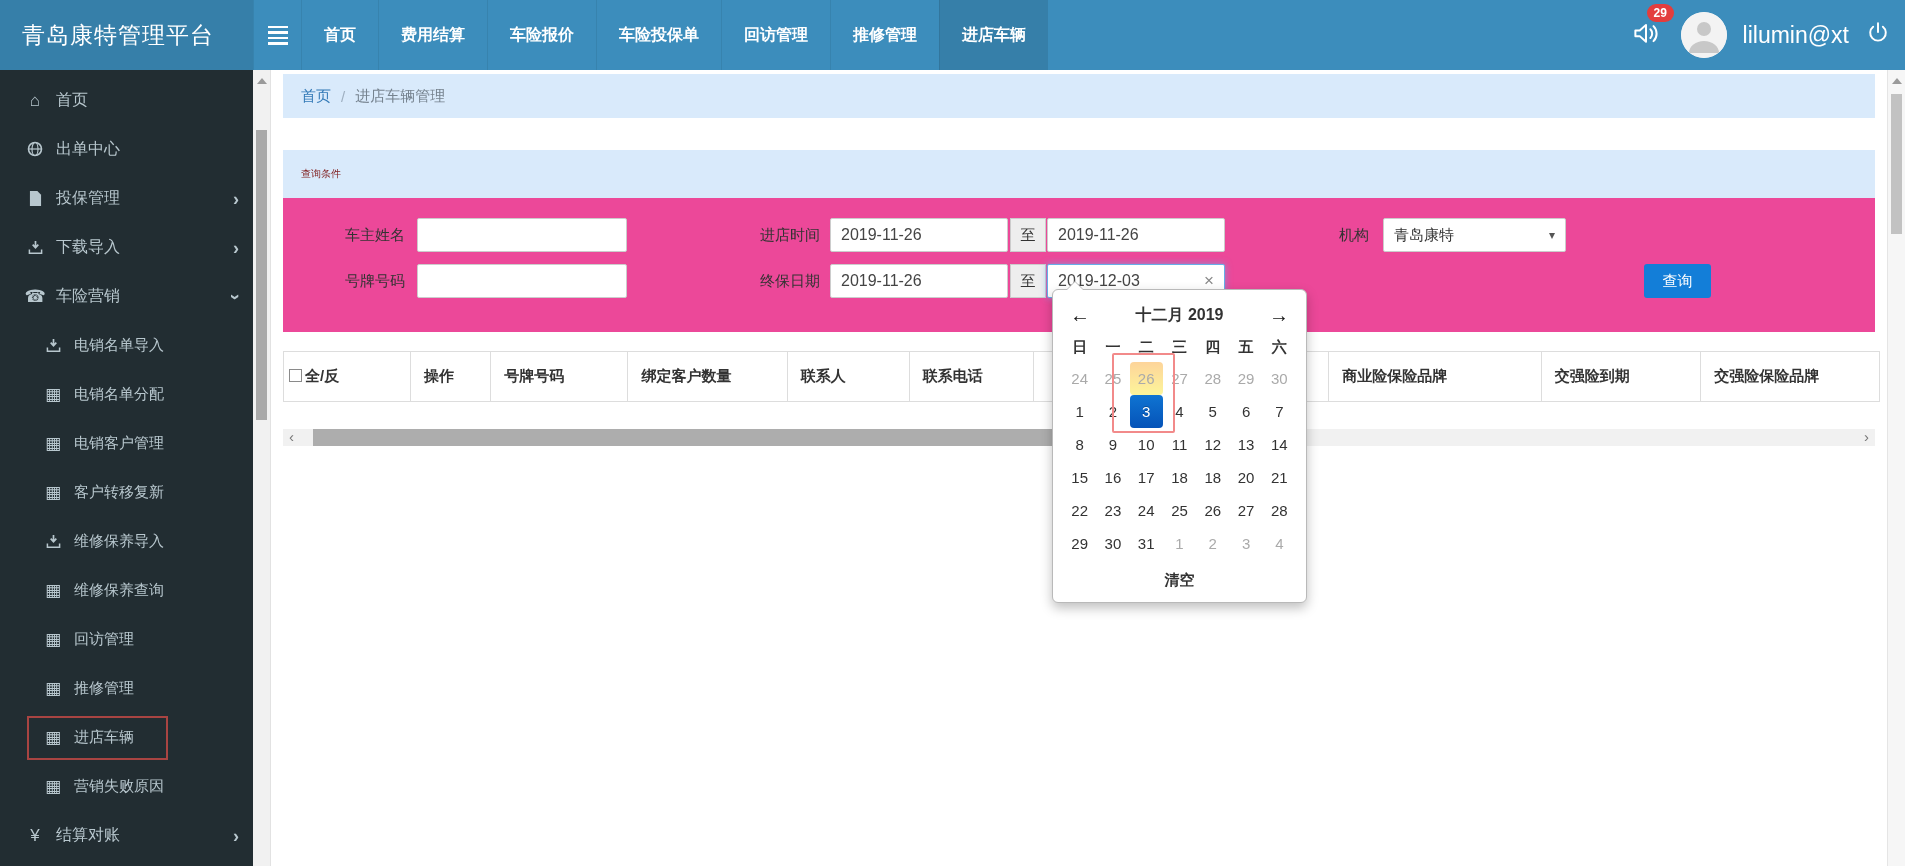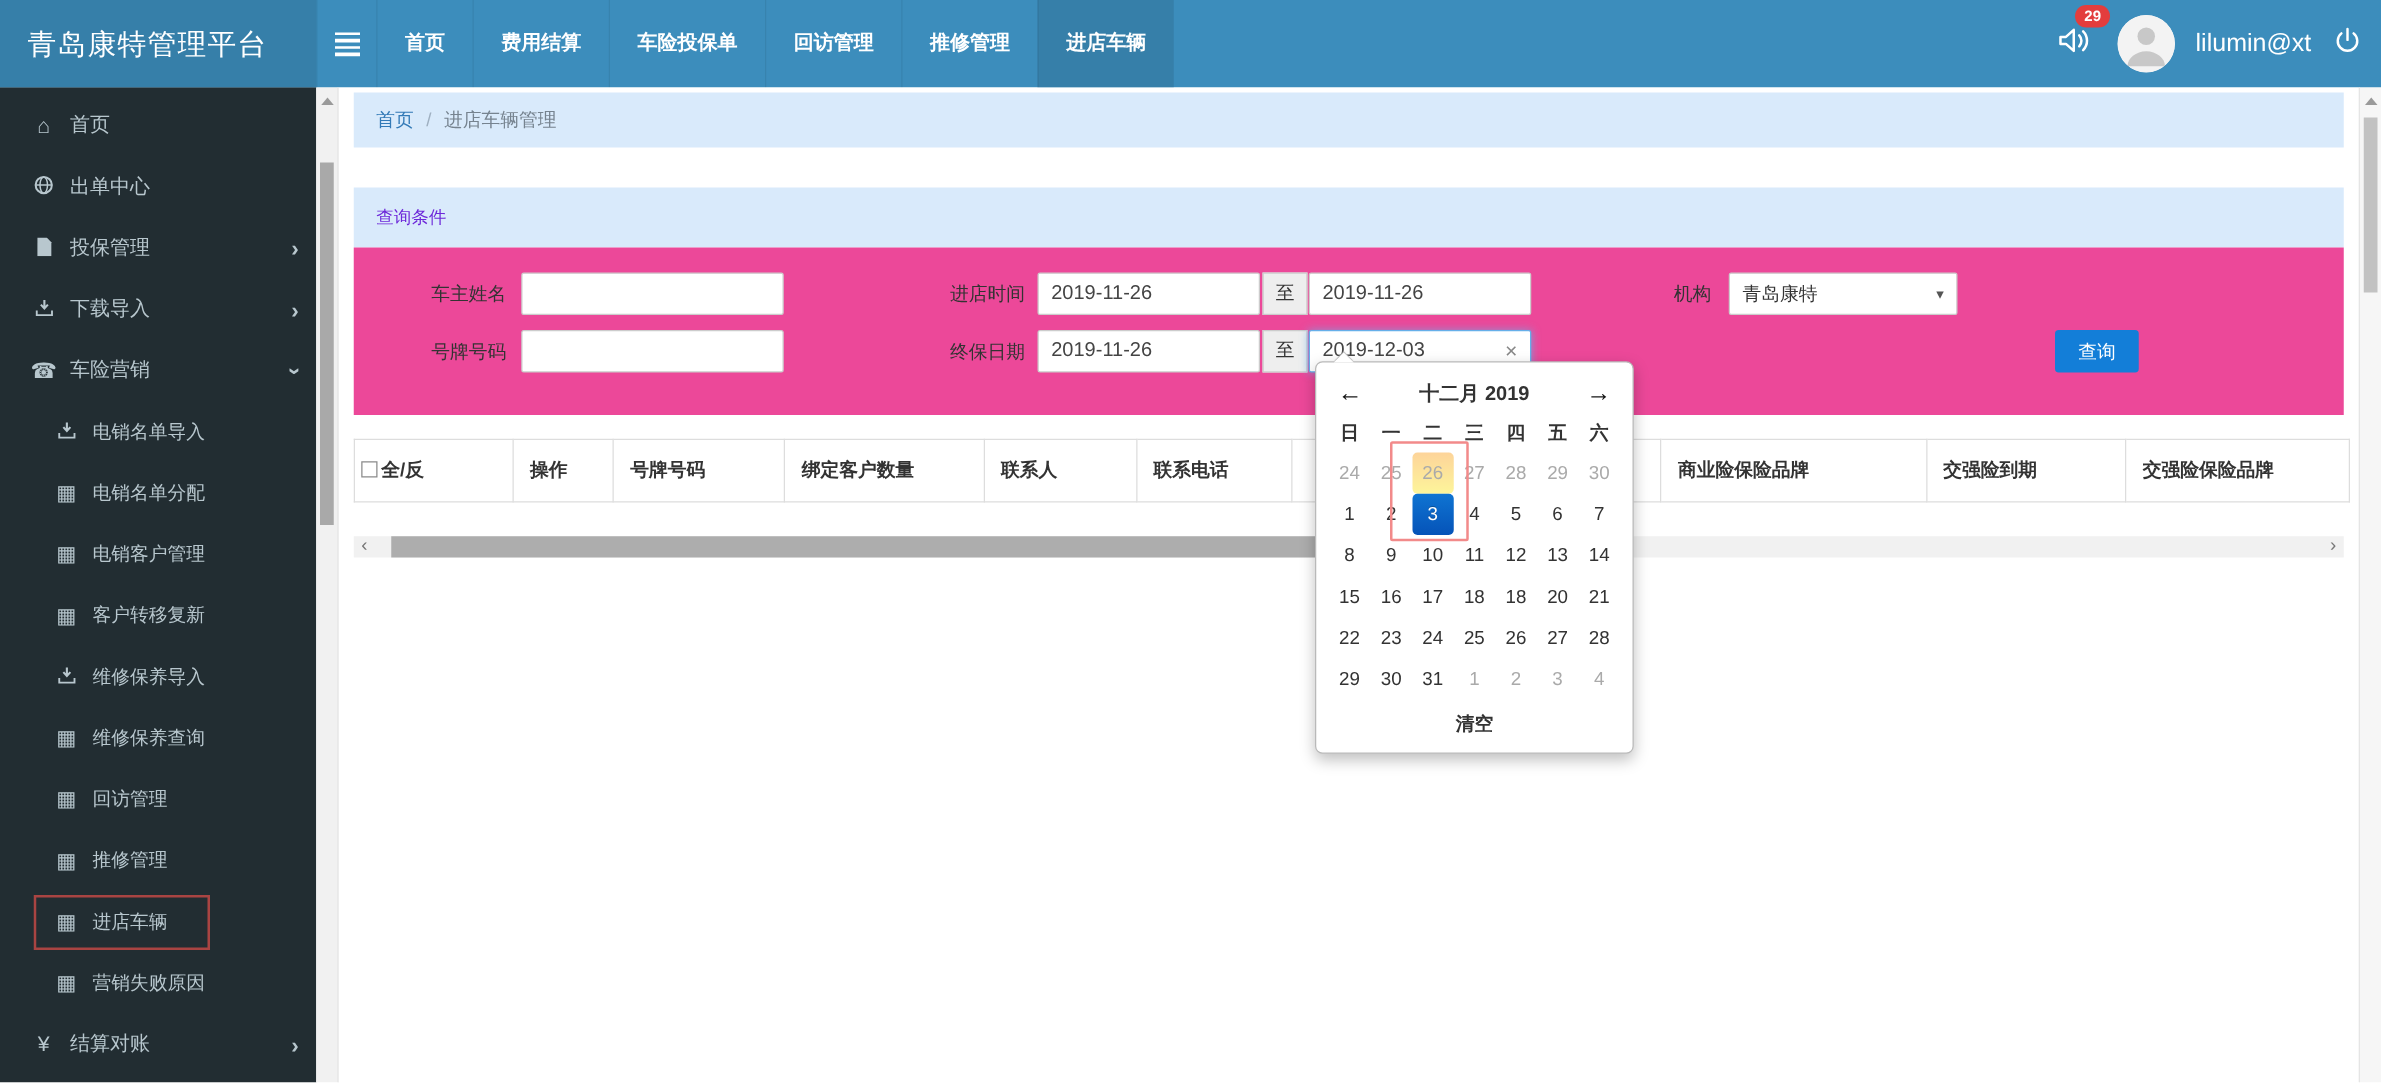--- a/index.html
+++ b/index.html
@@ -18,21 +18,21 @@
   .hamburger i { display:block; width:20px; height:2.5px; background:#fff; }
   .topnav { display:flex; }
   .nav-item { padding:0 22px; line-height:70px; color:#fff; font-weight:bold;
               font-size:16px; border-left:1px solid rgba(0,0,0,.07); cursor:pointer; }
   .nav-item.active { background:#367fa9; }
   .top-right { margin-left:auto; display:flex; align-items:center; gap:16px; padding-right:14px; }
   .speaker-wrap { position:relative; width:34px; height:34px; display:flex; align-items:flex-end; }
   .badge { position:absolute; top:-14px; left:16px; background:#e33d3d; color:#fff;
            font-size:12px; font-weight:bold; padding:2px 7px; border-radius:10px; line-height:1.2; }
   .avatar { width:46px; height:46px; border-radius:50%; overflow:hidden; background:#f5f5f5; }
-  .username { color:#fff; font-size:20px;text-align:right; }
+  .username { color:#fff; font-size:23px;text-align:right; }
   .power { display:flex; align-items:center; cursor:pointer; }
   
   .layout { display:flex; height:796px; }
   .sidebar { width:253px; background:#222d32; position:relative; flex:none; }
   .sidebar ul { list-style:none; margin-top:6px; }
   .sidebar li { height:49px; display:flex; align-items:center; color:#b8c7ce;
                 font-size:16px; padding:0 14px 0 22px; position:relative; cursor:pointer; }
   .sidebar li.sub { padding-left:40px; font-size:15px; }
   .sidebar .ic { width:26px; margin-right:8px; text-align:center; font-size:16px; color:#b8c7ce; flex:none; }
   .sidebar .ic svg { vertical-align:-2px; }
@@ -50,21 +50,21 @@
   .right-sb .thumb { position:absolute; top:24px; height:140px; left:3px; right:3px; background:#c2c2c2; }
   
   .content { flex:1; position:relative; background:#fff; overflow:hidden; }
   .breadcrumb { margin:4px 12px 0; height:44px; background:#d9eafb; display:flex;
                 align-items:center; padding:0 18px; font-size:15px; }
   .breadcrumb .home { color:#337ab7; cursor:pointer; }
   .breadcrumb .sep { color:#9fb0c1; margin:0 10px; }
   .breadcrumb .cur { color:#76838f; }
   .panel { margin:22px 12px 0; }
   .panel-head { height:48px; background:#d9eafb; display:flex; align-items:center;
-                padding:0 18px; font-size:14px; color:#6d28d9;margin-top:32px; }
+                padding:0 18px; font-size:10px; color:#7f1d1d;margin-top:32px; }
   .panel-body { position:relative; padding:20px 0 22px; background:#ec4899; }
   .form-row { display:flex; align-items:center; height:34px; margin-bottom:12px; }
   .lbl1 { width:134px; text-align:right; padding-right:12px; font-size:15px; }
   .lbl2 { width:203px; text-align:right; padding-right:10px; font-size:15px; }
   .lbl3 { width:158px; text-align:right; padding-right:14px; font-size:15px; }
   .txt-input { width:210px; height:34px; border:1px solid #ccc; border-radius:2px;
                font-size:15px; padding:0 8px; font-family:inherit; }
   .date-box { width:178px; height:34px; border:1px solid #ccc; border-radius:2px;
               display:flex; align-items:center; justify-content:space-between;
               padding:0 10px; font-size:16px; color:#444; background:#fff; cursor:pointer; }
@@ -125,20 +125,21 @@
   <div class="logo">青岛康特管理平台</div>
   <div class="hamburger">
       <i></i>
       <i></i>
       <i></i>
       <i></i>
     </div>
   <div class="topnav" id="topnav-items">
       <div class="nav-item">首页</div>
       <div class="nav-item">费用结算</div>
+      <div class="nav-item">车险报价</div>
       <div class="nav-item">车险投保单</div>
       <div class="nav-item">回访管理</div>
       <div class="nav-item">推修管理</div>
       <div class="nav-item active">进店车辆</div>
     </div>
   <div class="top-right">
     <div class="speaker-wrap">
       <span>
         <svg viewBox="0 0 24 24" width="30" height="30" fill="none" stroke="#fff" stroke-width="1.6" stroke-linejoin="round">
           <path d="M3.5 10 v4.5 h3.5 l5 4.5 V5.5 l-5 4.5 z"></path>

